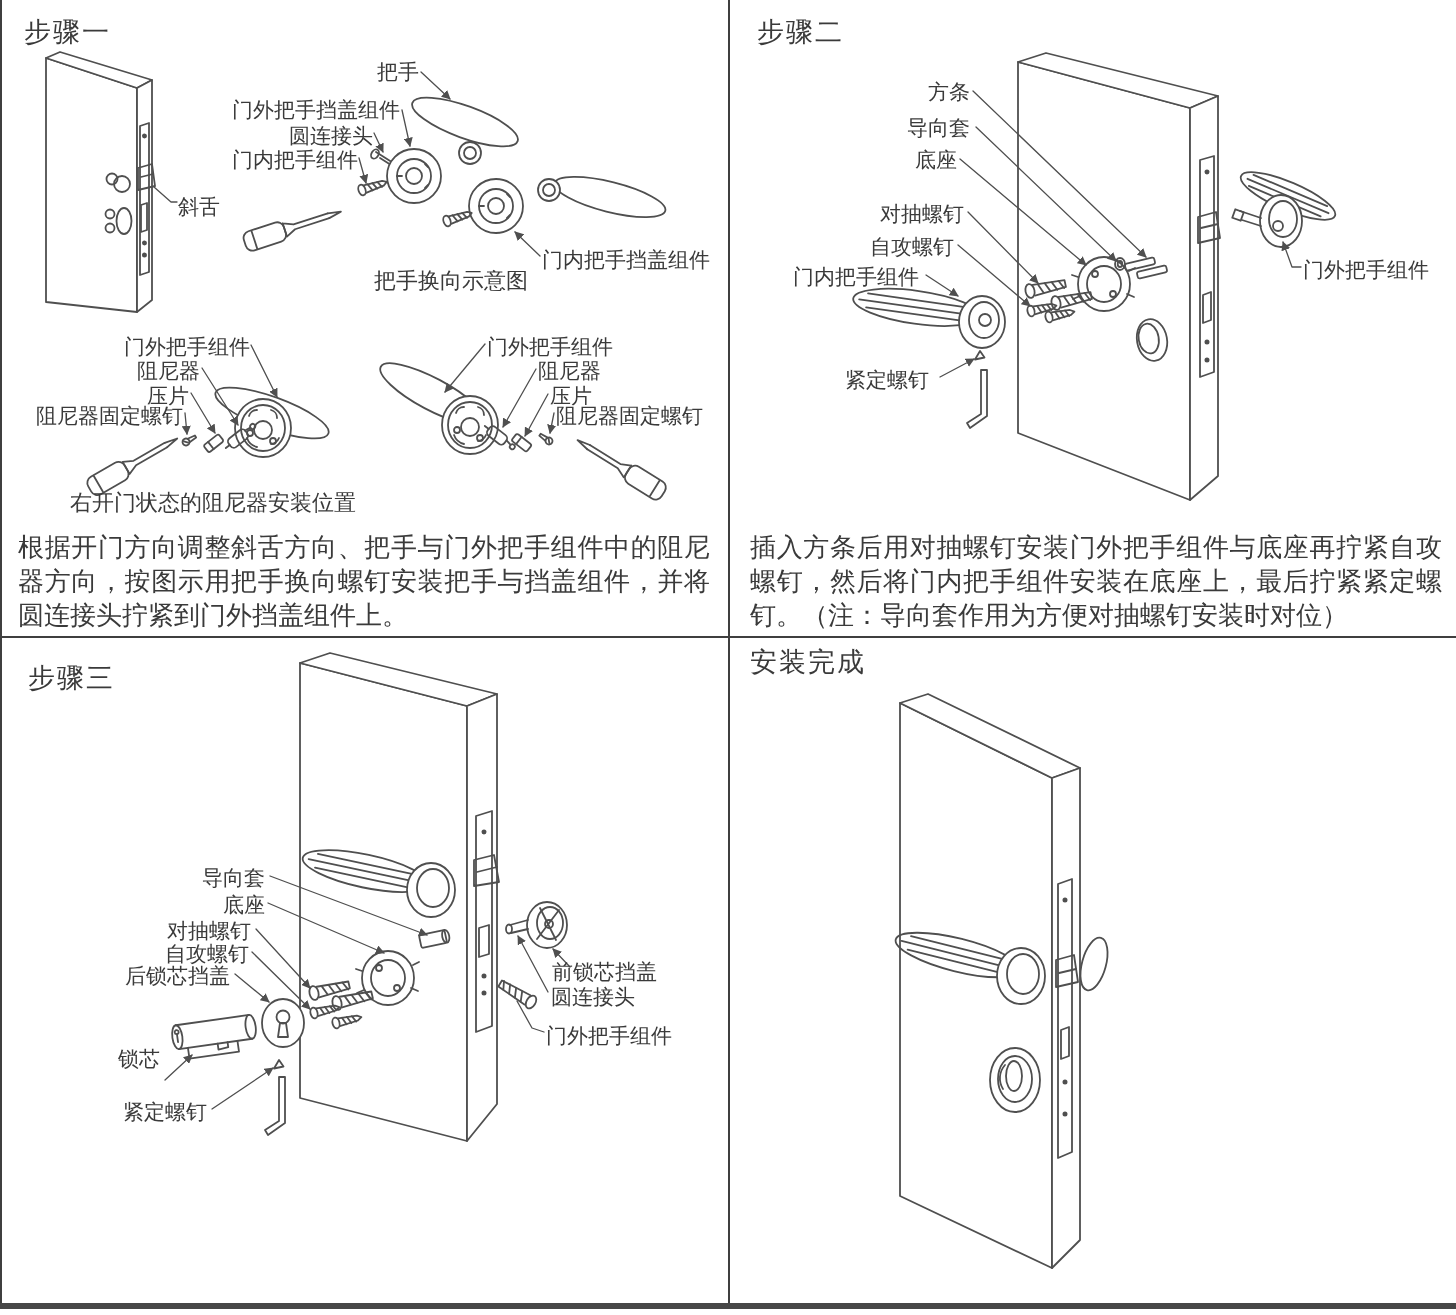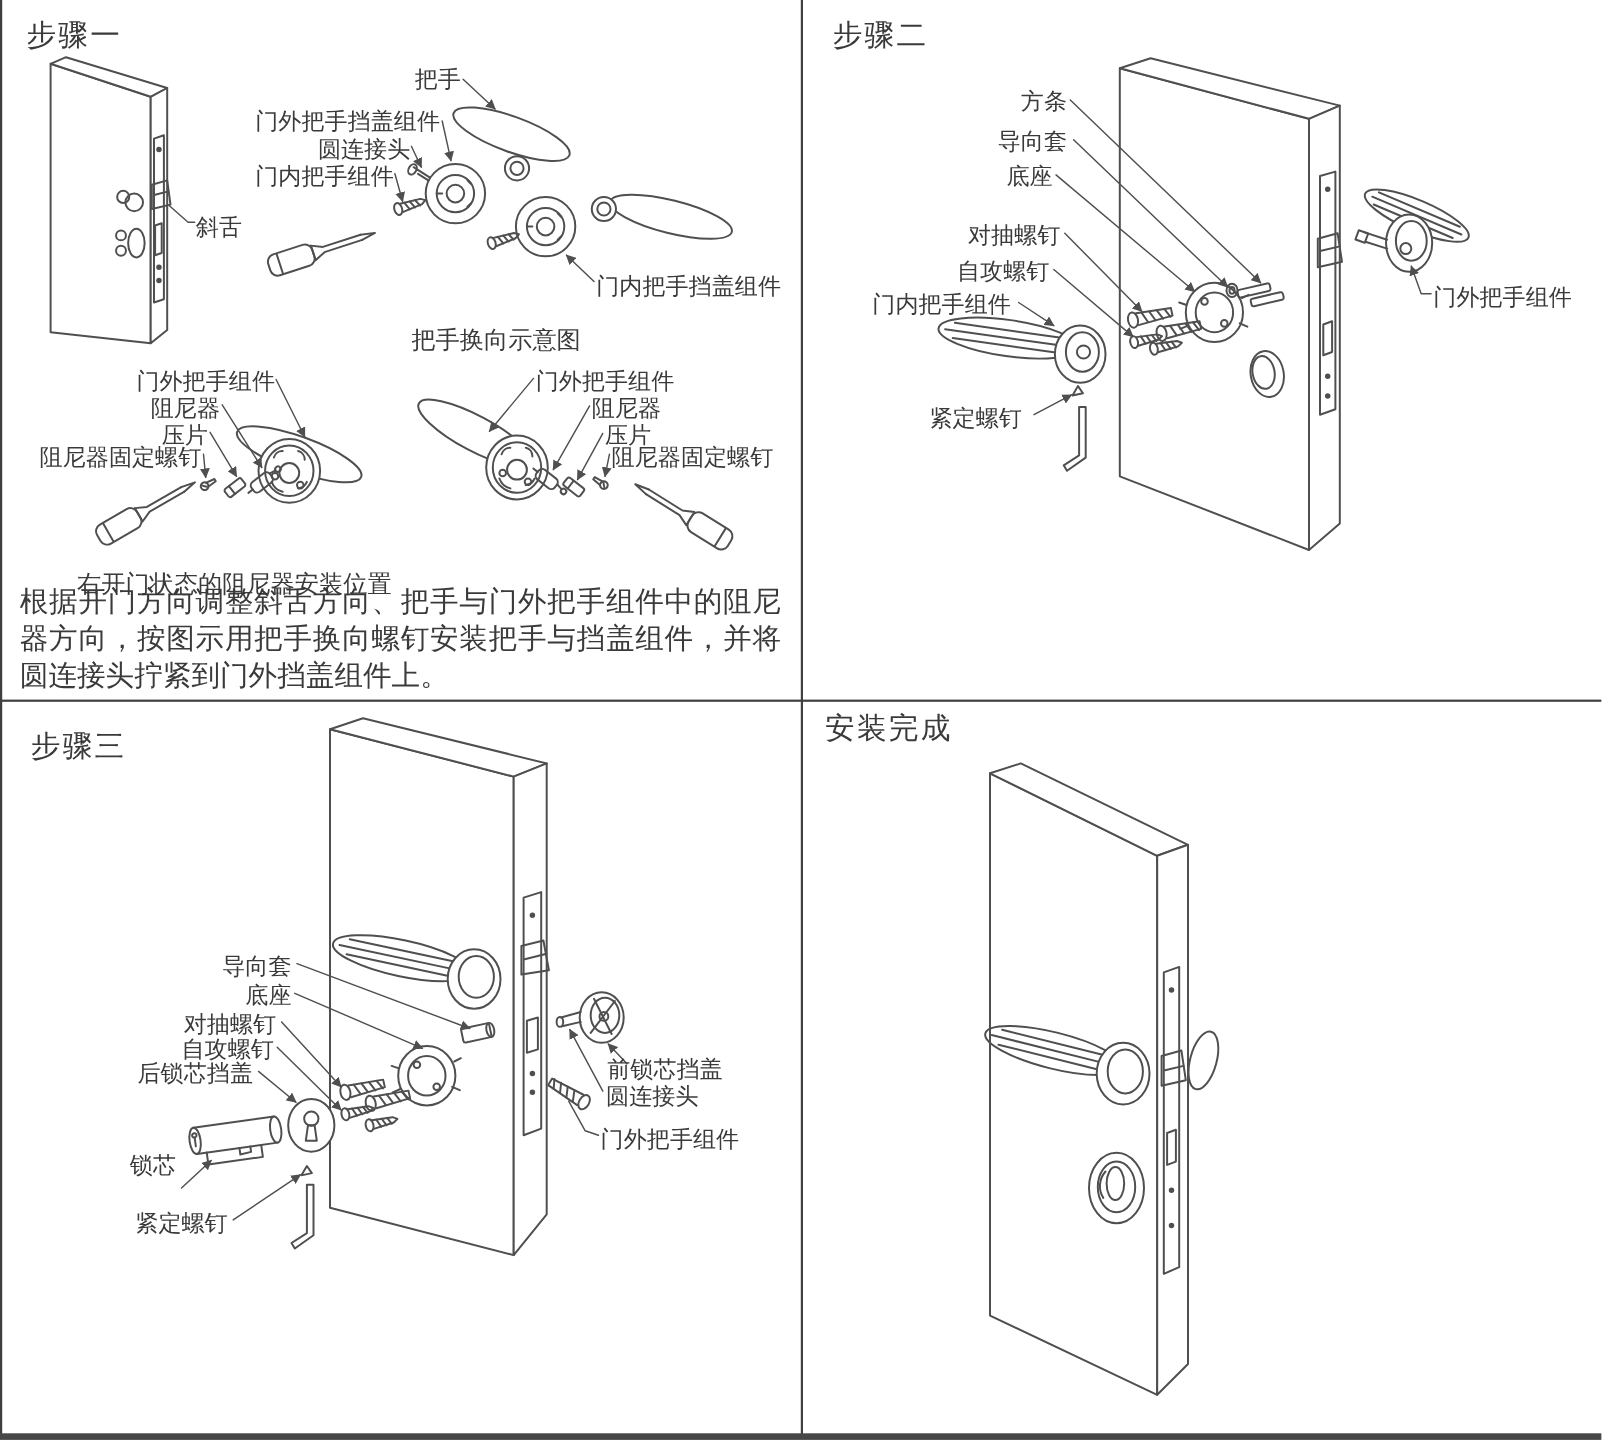--- a/index.html
+++ b/index.html
@@ -2,21 +2,21 @@
 <html><head>
 <meta charset="utf-8">
 <style>
   html,body{margin:0;padding:0;background:#fff;}
   #page{position:relative;width:1456px;height:1315px;background:#ffffff;overflow:hidden;
         font-family:"DejaVu Sans","Liberation Sans",sans-serif;color:#3a3a3a;padding-left:33px;}
   .q{position:absolute;}
   .q svg{position:absolute;left:0;top:0;}
   .title{position:absolute;font-size:27px;letter-spacing:2px;white-space:nowrap;}
   .lbl{position:absolute;font-size:21px;white-space:nowrap;}
-  .cap{position:absolute;font-size:22px;white-space:nowrap;margin-top:28px;}
+  .cap{position:absolute;font-size:22px;white-space:nowrap;}
   .desc{position:absolute;font-size:26px;line-height:34px;text-align:justify;}
   .divider{position:absolute;background:#3f3f3f;}
 </style>
 </head>
 <body>
 
 <div id="page">
 
   <svg width="0" height="0" style="position:absolute">
     <defs>
@@ -266,20 +266,21 @@
     </svg>
     <div class="title" style="left:29px;top:14px">步骤二</div>
     <div class="lbl" style="left:200px;top:78px">方条</div>
     <div class="lbl" style="left:179px;top:114px">导向套</div>
     <div class="lbl" style="left:187px;top:146px">底座</div>
     <div class="lbl" style="left:152px;top:200px">对抽螺钉</div>
     <div class="lbl" style="left:142px;top:233px">自攻螺钉</div>
     <div class="lbl" style="left:65px;top:263px">门内把手组件</div>
     <div class="lbl" style="left:117px;top:366px">紧定螺钉</div>
     <div class="lbl" style="left:575px;top:256px">门外把手组件</div>
+    <div class="desc" style="left:22px;top:530px;width:692px">插入方条后用对抽螺钉安装门外把手组件与底座再拧紧自攻螺钉，然后将门内把手组件安装在底座上，最后拧紧紧定螺钉。（注：导向套作用为方便对抽螺钉安装时对位）</div>
   </div>
 
   <div class="q" style="left:0;top:636px;width:728px;height:679px">
     <svg width="728" height="679" viewBox="0 0 728 679">
       <defs>
         <marker id="ar3" viewBox="0 0 10 10" refX="9" refY="5" markerWidth="7" markerHeight="7" orient="auto-start-reverse">
           <path d="M0,0 L10,5 L0,10 z" fill="#4f4f4f"></path>
         </marker>
       </defs>
       <g stroke="#4f4f4f" fill="none" stroke-width="1.8" stroke-linecap="round" stroke-linejoin="round">

